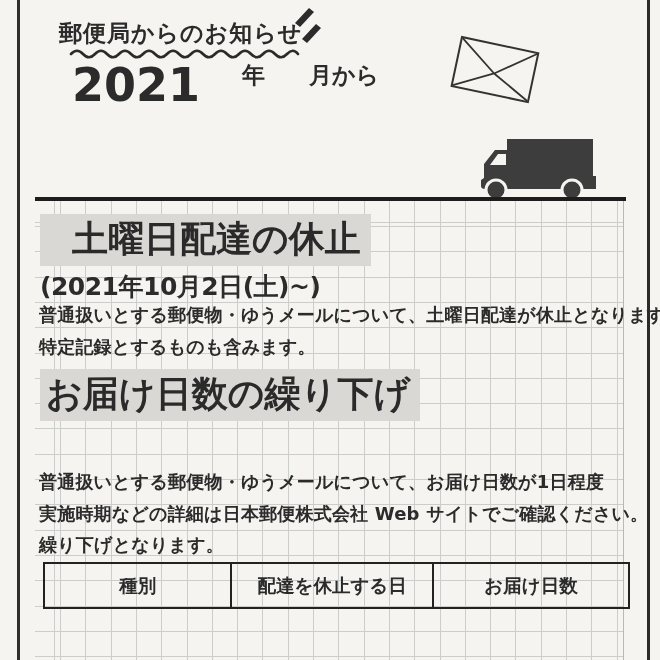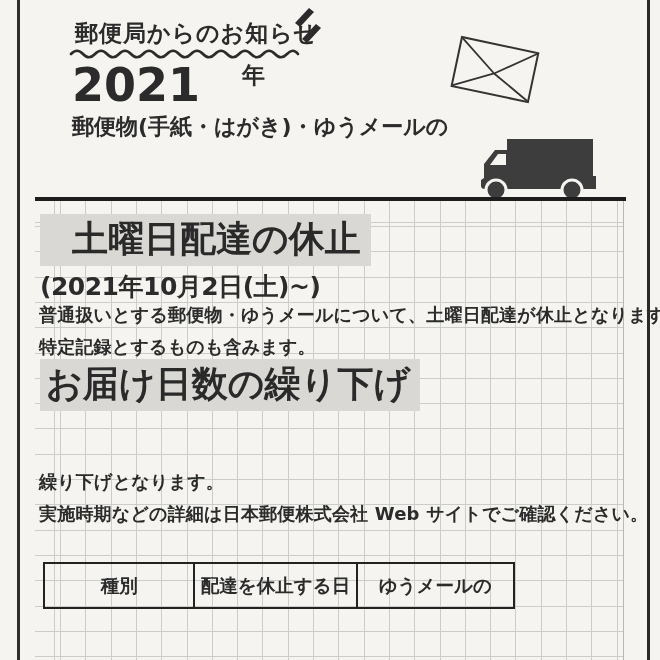--- a/index.html
+++ b/index.html
@@ -6,21 +6,21 @@
   .page{
     position:relative; width:660px; height:660px; overflow:hidden;
     background:#f5f4f0; color:#2b2b2b;
     font-family:"DejaVu Sans", sans-serif;
   }
   .abs{position:absolute;}
   
   .edge-left{left:17px;top:0;width:2.5px;height:660px;background:#2e2e2e;}
   .edge-right{left:647px;top:0;width:3px;height:660px;background:#2a2a2a;}
   
-  .notice-title{left:59px;top:18px;font-size:23px;font-weight:800;letter-spacing:1px;white-space:nowrap;margin-left:16px;}
+  .notice-title{left:59px;top:18px;font-size:23px;font-weight:800;letter-spacing:1px;white-space:nowrap;}
   .wave-underline{left:69px;top:46px;}
   .emphasis-marks{left:292px;top:6px;}
   .headline{left:72px;top:60px;display:flex;align-items:flex-start;white-space:nowrap;gap:40px;}
   .headline .big{font-size:46px;font-weight:900;letter-spacing:0px;line-height:1.1;}
   .headline .small{font-size:23px;font-weight:800;margin:0 2px;}
   .headline-line{left:72px;font-size:22px;font-weight:800;white-space:nowrap;letter-spacing:0px;}
   .hl2{top:112px;} .hl3{top:143px;}
   .envelope{left:437px;top:22px;}
   .truck{left:477px;top:138px;}
   
@@ -30,28 +30,28 @@
     border-right:1.5px solid #b7b9b6;
     background-image:
       repeating-linear-gradient(to right,#cbcdca 0 1px,transparent 1px 25.3px),
       repeating-linear-gradient(to bottom,#cbcdca 0 1px,transparent 1px 25.3px);
     background-position:25px 25px;
   }
   .sec-title{
     background:#d9d8d4; font-size:36px; font-weight:900; line-height:40px;
     padding:5px 10px 7px 6px; white-space:nowrap; letter-spacing:0px; color:#2a2a2a;
   }
-  .t1{left:40px;top:214px;padding-left:32px;} .t2{left:40px;top:359px;}
+  .t1{left:40px;top:214px;padding-left:32px;} .t2{left:40px;top:369px;}
   .sec-sub{font-size:25px;font-weight:800;white-space:nowrap;letter-spacing:-0.5px;}
   .s1{left:40px;top:270px;} .s2{left:40px;top:433px;}
   .body{font-size:18px;font-weight:600;line-height:31.5px;white-space:nowrap;letter-spacing:0.2px;}
   .b1{left:39px;top:299px;} .b2{left:39px;top:466px;}
   
   table.info{
-    left:43px;top:562px;width:472px;position:absolute;
+    left:43px;top:562px;width:587px;position:absolute;
     border-collapse:collapse;table-layout:fixed;
   }
   table.info td,table.info th{
     border:2.5px solid #222;font-size:18.5px;font-weight:700;
     text-align:center;vertical-align:middle;padding:0;color:#2b2b2b;
   }
   table.info tr.hdr td{height:43px;}
   table.info tr.row td{height:40px;}
   .c1{width:32%;} .c2{width:34.5%;margin-left:20px;} .c3{width:33.5%;}
   svg{display:block;}
@@ -71,22 +71,22 @@
   </svg>
 
   <svg class="abs emphasis-marks" width="40" height="40" viewBox="0 0 40 40">
     <polygon points="3,17 17,2 22,6 8,21" fill="#2b2b2b"></polygon>
     <polygon points="10,33 24,18 29,22 15,37" fill="#2b2b2b"></polygon>
   </svg>
 
   <div class="abs headline">
     <span class="big">2021</span>
     <span class="small">年</span>
+    <span class="small">月から</span>
   </div>
-  <div class="abs headline-line hl2">郵便物(手紙・はがき)・ゆうメールの</div>
 
   <svg class="abs envelope" width="118" height="92" viewBox="0 0 118 92">
     <g transform="translate(25,15) rotate(12)">
       <rect x="0" y="0" width="78" height="50" fill="none" stroke="#333" stroke-width="2"></rect>
       <path d="M1 1 L39 29 L77 1 M1 49 L39 29 L77 49" fill="none" stroke="#333" stroke-width="1.8" stroke-linejoin="round"></path>
     </g>
   </svg>
 
   <svg class="abs truck" width="122" height="64" viewBox="0 0 122 64">
     <rect x="30" y="1" width="86" height="44" fill="#3d3d3d"></rect>
@@ -105,27 +105,28 @@
 
   <div class="abs sec-title t1">土曜日配達の休止</div>
   <div class="abs sec-sub  s1">(2021年10月2日(土)~)</div>
   <div class="abs body b1">
     <div>普通扱いとする郵便物・ゆうメールについて、土曜日配達が休止となります。</div>
     <div>特定記録とするものも含みます。</div>
   </div>
 
   <div class="abs sec-title t2">お届け日数の繰り下げ</div>
   <div class="abs body b2">
+    <div>普通扱いとする郵便物・ゆうメールについて、お届け日数が1日程度</div>
+    <div>実施時期などの詳細は日本郵便株式会社 Web サイトでご確認ください。</div>
     <div>繰り下げとなります。</div>
-    <div>実施時期などの詳細は日本郵便株式会社 Web サイトでご確認ください。</div>
   </div>
 
   <table class="info">
     <tbody>
         <tr class="hdr">
       <td class="c1">種別</td>
       <td class="c2">配達を休止する日</td>
-      <td class="c3">ゆうメールの</td>
+      <td class="c3">お届け日数</td>
     </tr>
   </tbody>
     </table>
 
 </div>
 
 </body></html>

